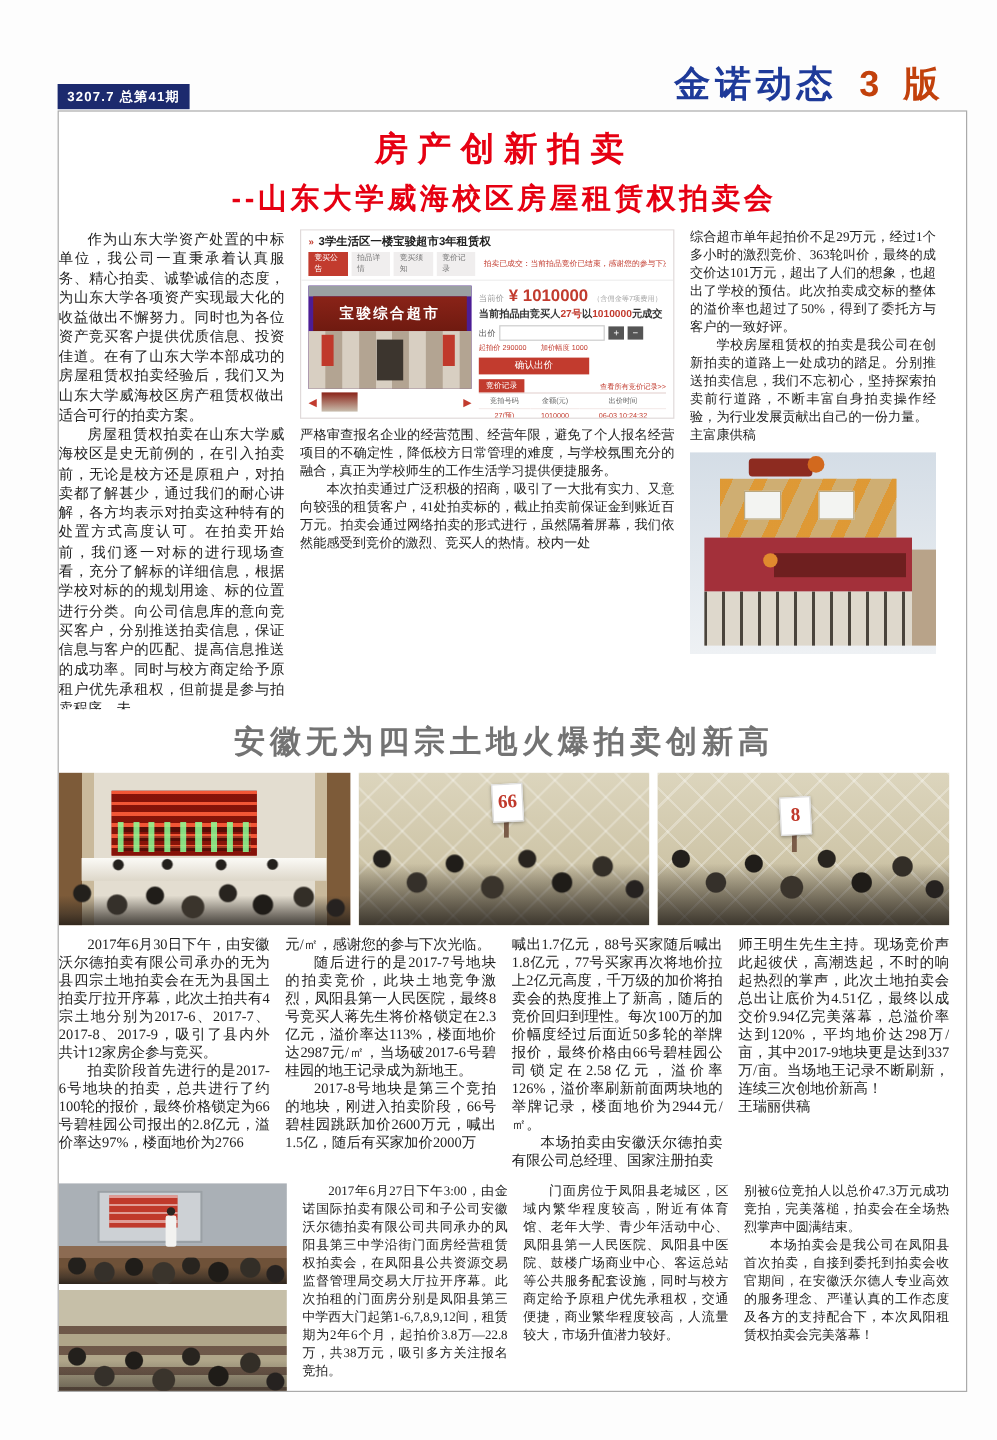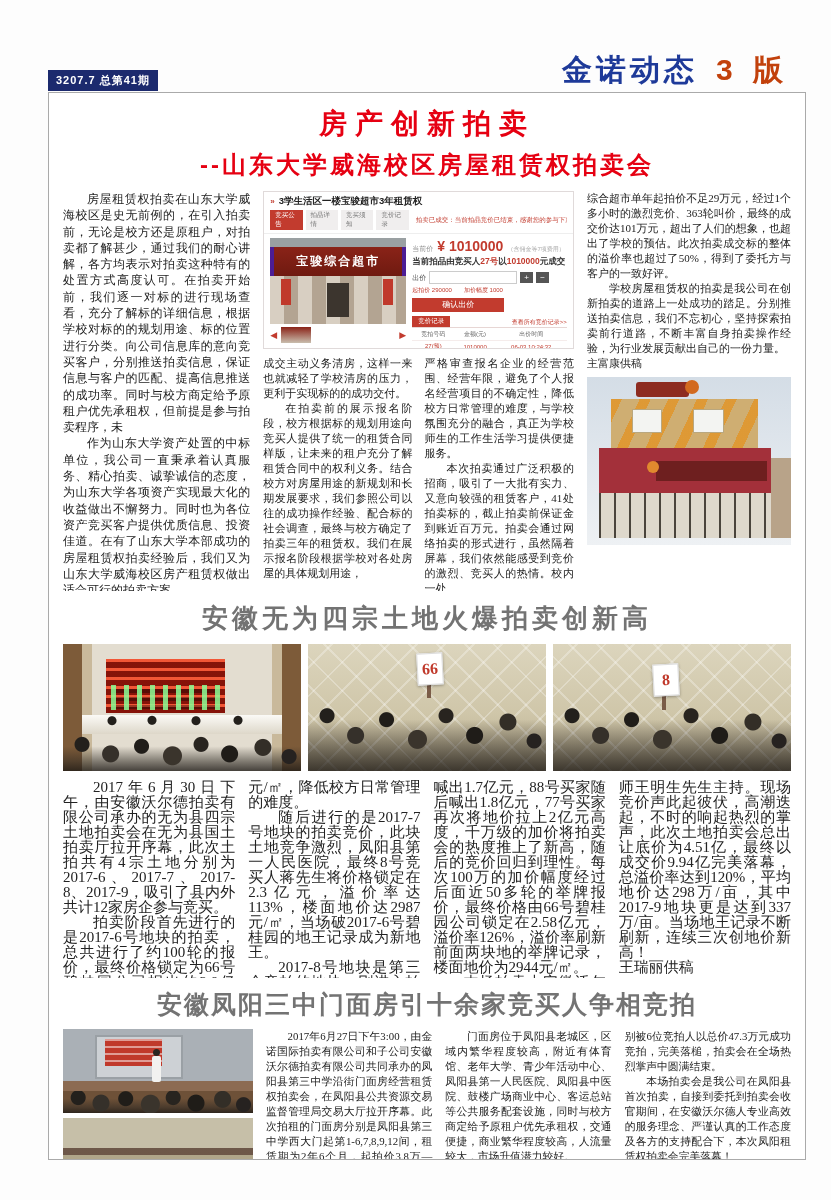--- a/index.html
+++ b/index.html
@@ -6,21 +6,21 @@
   body{width:831px;height:1200px;background:#fdfdfd;position:relative;overflow:hidden;
        font-family:"Liberation Serif","DejaVu Serif",serif;color:#222;}
   .hd-badge{position:absolute;left:48px;top:70px;background:#1c2a6e;color:#fff;
        font-family:"Liberation Sans",sans-serif;font-size:11px;font-weight:bold;
        padding:3px 8px;letter-spacing:1px;}
   .masthead{position:absolute;right:42px;top:50px;font-family:"Liberation Sans",sans-serif;
        font-weight:bold;font-size:30px;letter-spacing:4px;}
   .masthead .m-name{color:#1e3a99;}
   .masthead .m-page{color:#c2410c;margin-left:18px;letter-spacing:6px;}
   .frame{position:absolute;left:48px;top:92px;width:758px;height:1068px;
-       border:1px solid #aaa;box-sizing:border-box;padding:8px 14px 10px 14px;overflow:hidden;background:#fff;}
+       border:1px solid #aaa;box-sizing:border-box;padding:8px 14px 10px 0;overflow:hidden;background:#fff;}
   
   .t-red{color:#e60012;}
   .t-blue{color:#737373;}
   .art-title{font-family:"Liberation Sans",sans-serif;font-weight:bold;text-align:center;}
   .a1-t1{font-size:28px;letter-spacing:8px;margin-top:4px;}
   .a1-t2{font-size:24px;letter-spacing:3px;margin-top:6px;}
   .a2-t{font-size:26px;letter-spacing:4px;margin-top:10px;}
   .a3-t{font-size:25px;letter-spacing:2px;margin-top:10px;}
   
   .col p{margin:0;text-align:justify;}
@@ -28,21 +28,21 @@
   .byline{text-align:right;padding-right:10px;margin-top:8px;}
   .a1-cols{display:flex;gap:13px;margin-top:10px;height:400px;overflow:hidden;}
   .a1-c1{width:188px;font-size:12px;line-height:16.3px;}
   .a1-mid{width:312px;}
   .a1-midcols{display:flex;gap:12px;margin-top:7px;font-size:11px;line-height:15px;}
   .a1-midcols .col{flex:1;}
   .a1-c3{width:205px;font-size:11px;line-height:15px;}
   .a2-photos{display:flex;gap:7px;margin-top:8px;height:127px;}
   .a2-photos .photo{flex:1;}
   .a2-cols{display:flex;gap:13px;margin-top:9px;height:198px;overflow:hidden;
-       font-size:15px;line-height:15px;}
+       font-size:12px;line-height:15px;}
   .a2-cols .col{flex:1;}
   .a3-row{display:flex;gap:13px;margin-top:8px;height:224px;overflow:hidden;
        font-size:10.8px;line-height:15px;}
   .a3-photos{width:190px;display:flex;flex-direction:column;gap:5px;}
   .a3-row .col{flex:1;}
   
   .photo{position:relative;overflow:hidden;background:#cfc9b2;}
   .heads{position:absolute;left:0;right:0;bottom:0;height:58%;
      background-image:
        radial-gradient(circle at 8% 30%, #23201c 7px, transparent 8px),
@@ -159,22 +159,22 @@
 </div>
 
 <div class="frame">
 
   <div>
     <div class="art-title t-red a1-t1">房产创新拍卖</div>
     <div class="art-title t-red a1-t2">--山东大学威海校区房屋租赁权拍卖会</div>
 
     <div class="a1-cols">
       <div class="col a1-c1">
+        <p class="ind">作为山东大学资产处置的中标单位，我公司一直秉承着认真服务、精心拍卖、诚挚诚信的态度，为山东大学各项资产实现最大化的收益做出不懈努力。同时也为各位资产竞买客户提供优质信息、投资佳道。在有了山东大学本部成功的房屋租赁权拍卖经验后，我们又为山东大学威海校区房产租赁权做出适合可行的拍卖方案。</p>
         <p class="ind">房屋租赁权拍卖在山东大学威海校区是史无前例的，在引入拍卖前，无论是校方还是原租户，对拍卖都了解甚少，通过我们的耐心讲解，各方均表示对拍卖这种特有的处置方式高度认可。在拍卖开始前，我们逐一对标的进行现场查看，充分了解标的详细信息，根据学校对标的的规划用途、标的位置进行分类。向公司信息库的意向竞买客户，分别推送拍卖信息，保证信息与客户的匹配、提高信息推送的成功率。同时与校方商定给予原租户优先承租权，但前提是参与拍卖程序，未</p>
-        <p class="ind">作为山东大学资产处置的中标单位，我公司一直秉承着认真服务、精心拍卖、诚挚诚信的态度，为山东大学各项资产实现最大化的收益做出不懈努力。同时也为各位资产竞买客户提供优质信息、投资佳道。在有了山东大学本部成功的房屋租赁权拍卖经验后，我们又为山东大学威海校区房产租赁权做出适合可行的拍卖方案。</p>
       </div>
 
       <div class="a1-mid">
 
         <div class="webshot">
           <div class="ws-title">
             <span class="pin">»</span>
             <span>3学生活区一楼宝骏超市3年租赁权</span>
           </div>
           <div class="ws-tabs">
@@ -236,24 +236,20 @@
                 </tr>
 
               </tbody>
                 </table>
             </div>
           </div>
         </div>
 
         <div class="a1-midcols">
           <div class="col">
-            <p>成交主动义务清房，这样一来也就减轻了学校清房的压力，更利于实现标的的成功交付。</p>
-            <p class="ind">在拍卖前的展示报名阶段，校方根据标的规划用途向竞买人提供了统一的租赁合同样版，让未来的租户充分了解租赁合同中的权利义务。结合校方对房屋用途的新规划和长期发展要求，我们参照公司以往的成功操作经验、配合标的社会调查，最终与校方确定了拍卖三年的租赁权。我们在展示报名阶段根据学校对各处房屋的具体规划用途，</p>
-          </div>
-          <div class="col">
             <p>严格审查报名企业的经营范围、经营年限，避免了个人报名经营项目的不确定性，降低校方日常管理的难度，与学校氛围充分的融合，真正为学校师生的工作生活学习提供便捷服务。</p>
             <p class="ind">本次拍卖通过广泛积极的招商，吸引了一大批有实力、又意向较强的租赁客户，41处拍卖标的，截止拍卖前保证金到账近百万元。拍卖会通过网络拍卖的形式进行，虽然隔着屏幕，我们依然能感受到竞价的激烈、竞买人的热情。校内一处</p>
           </div>
         </div>
       </div>
 
       <div class="col a1-c3">
         <p>综合超市单年起拍价不足29万元，经过1个多小时的激烈竞价、363轮叫价，最终的成交价达101万元，超出了人们的想象，也超出了学校的预估。此次拍卖成交标的整体的溢价率也超过了50%，得到了委托方与客户的一致好评。</p>
         <p class="ind">学校房屋租赁权的拍卖是我公司在创新拍卖的道路上一处成功的踏足。分别推送拍卖信息，我们不忘初心，坚持探索拍卖前行道路，不断丰富自身拍卖操作经验，为行业发展贡献出自己的一份力量。</p>
         <p class="byline">主富康供稿</p>
@@ -292,37 +288,36 @@
         <div class="paddle p8">8</div>
       </div>
     </div>
 
     <div class="a2-cols">
       <div class="col">
         <p class="ind">2017年6月30日下午，由安徽沃尔德拍卖有限公司承办的无为县四宗土地拍卖会在无为县国土拍卖厅拉开序幕，此次土拍共有4宗土地分别为2017-6、2017-7、2017-8、2017-9，吸引了县内外共计12家房企参与竞买。</p>
         <p class="ind">拍卖阶段首先进行的是2017-6号地块的拍卖，总共进行了约100轮的报价，最终价格锁定为66号碧桂园公司报出的2.8亿元，溢价率达97%，楼面地价为2766</p>
       </div>
       <div class="col">
-        <p>元/㎡，降低校方日常管理的难度。</p>
+        <p>元/㎡，感谢您的参与下次光临。</p>
         <p class="ind">随后进行的是2017-7号地块的拍卖竞价，此块土地竞争激烈，凤阳县第一人民医院，最终8号竞买人蒋先生将价格锁定在2.3亿元，溢价率达113%，楼面地价达2987元/㎡，当场破2017-6号碧桂园的地王记录成为新地王。</p>
         <p class="ind">2017-8号地块是第三个竞拍的地块，刚进入拍卖阶段，66号碧桂园跳跃加价2600万元，喊出1.5亿，随后有买家加价2000万</p>
       </div>
       <div class="col">
         <p>喊出1.7亿元，88号买家随后喊出1.8亿元，77号买家再次将地价拉上2亿元高度，千万级的加价将拍卖会的热度推上了新高，随后的竞价回归到理性。每次100万的加价幅度经过后面近50多轮的举牌报价，最终价格由66号碧桂园公司锁定在2.58亿元，溢价率126%，溢价率刷新前面两块地的举牌记录，楼面地价为2944元/㎡。</p>
         <p class="ind">本场拍卖由安徽沃尔德拍卖有限公司总经理、国家注册拍卖</p>
       </div>
       <div class="col">
         <p>师王明生先生主持。现场竞价声此起彼伏，高潮迭起，不时的响起热烈的掌声，此次土地拍卖会总出让底价为4.51亿，最终以成交价9.94亿完美落幕，总溢价率达到120%，平均地价达298万/亩，其中2017-9地块更是达到337万/亩。当场地王记录不断刷新，连续三次创地价新高！</p>
         <p class="byline">王瑞丽供稿</p>
       </div>
     </div>
   </div>
 
   <div>
-    <div class="art-title t-blue a3-t">安徽凤阳三中门面房引十余家竞买人争相竞拍</div>
 
     <div class="a3-row">
       <div class="a3-photos">
         <div class="photo meet">
           <div class="screen"></div>
           <div class="slide"></div>
           <div class="stand"></div>
           <div class="heads"></div>
         </div>
         <div class="photo aud2">

